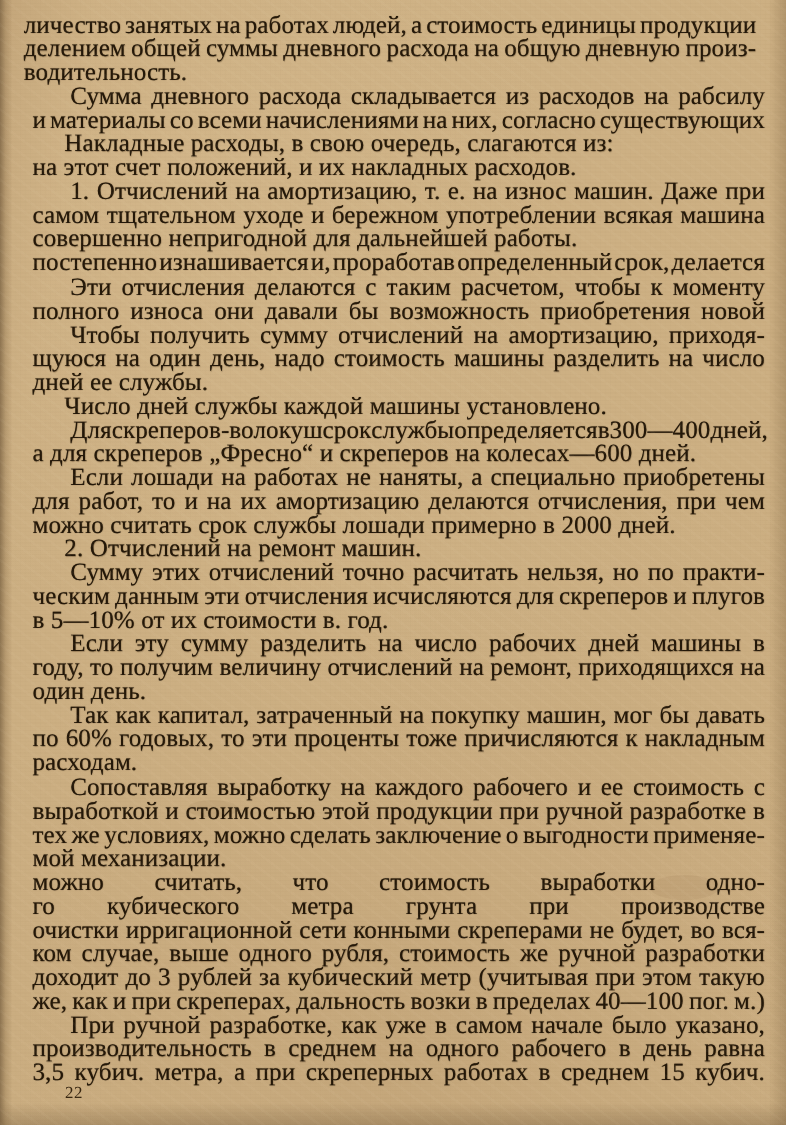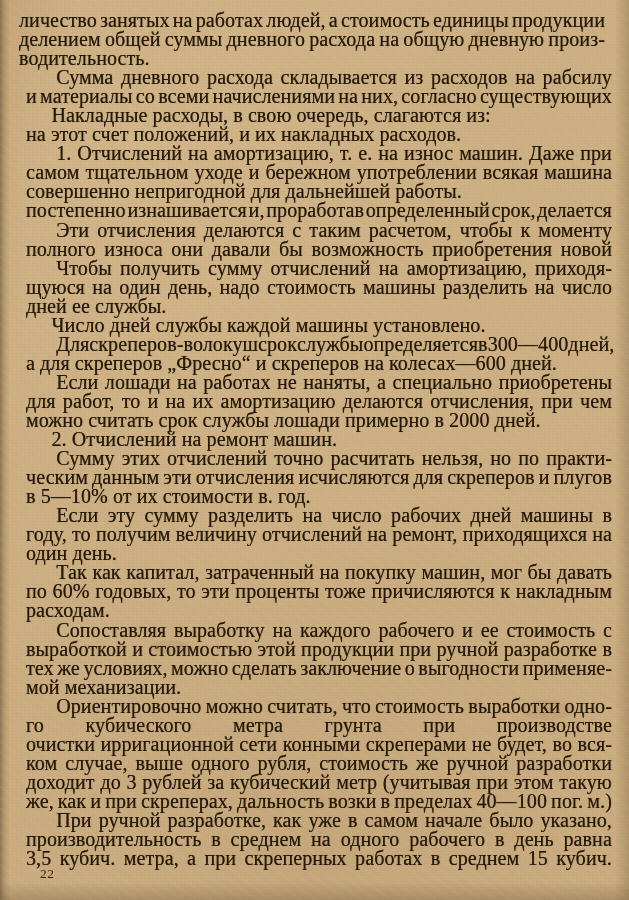--- a/index.html
+++ b/index.html
@@ -80,21 +80,21 @@
     justify-content: space-between;
     width: 586px;
   }
   .j > span { white-space: pre; }
   
   .clip-left {
     margin-left: -7px;
   }
   #folio {
     position: absolute;
-    left: 40px;
+    left: 52px;
     top: 866px;
     font-size: 13.5px;
     line-height: 15px;
     color: #35240f;
     letter-spacing: 0.5px;
     font-family: "Liberation Serif", "DejaVu Serif", serif;
   }
   
   .blotch { position: absolute; border-radius: 50%; pointer-events: none; }
 </style>
@@ -141,21 +141,21 @@
       <div class="ln j"><span>  Если</span><span>эту</span><span>сумму</span><span>разделить</span><span>на</span><span>число</span><span>рабочих</span><span>дней</span><span>машины</span><span>в</span></div>
       <div class="ln j"><span>году,</span><span>то</span><span>получим</span><span>величину</span><span>отчислений</span><span>на</span><span>ремонт,</span><span>приходящихся</span><span>на</span></div>
       <div class="ln">один день.</div>
       <div class="ln j"><span>  Так</span><span>как</span><span>капитал,</span><span>затраченный</span><span>на</span><span>покупку</span><span>машин,</span><span>мог</span><span>бы</span><span>давать</span></div>
       <div class="ln j"><span>по</span><span>60%</span><span>годовых,</span><span>то</span><span>эти</span><span>проценты</span><span>тоже</span><span>причисляются</span><span>к</span><span>накладным</span></div>
       <div class="ln">расходам.</div>
       <div class="ln j"><span>  Сопоставляя</span><span>выработку</span><span>на</span><span>каждого</span><span>рабочего</span><span>и</span><span>ее</span><span>стоимость</span><span>с</span></div>
       <div class="ln j"><span>выработкой</span><span>и</span><span>стоимостью</span><span>этой</span><span>продукции</span><span>при</span><span>ручной</span><span>разработке</span><span>в</span></div>
       <div class="ln j"><span>тех</span><span>же</span><span>условиях,</span><span>можно</span><span>сделать</span><span>заключение</span><span>о</span><span>выгодности</span><span>применяе-</span></div>
       <div class="ln">мой механизации.</div>
-      <div class="ln j"><span>  Ориентировочно</span><span>можно</span><span>считать,</span><span>что</span><span>стоимость</span><span>выработки</span><span>одно-</span></div>
+      <div class="ln j"><span>можно</span><span>считать,</span><span>что</span><span>стоимость</span><span>выработки</span><span>одно-</span></div>
       <div class="ln j"><span>го</span><span>кубического</span><span>метра</span><span>грунта</span><span>при</span><span>производстве</span></div>
       <div class="ln j"><span>очистки</span><span>ирригационной</span><span>сети</span><span>конными</span><span>скреперами</span><span>не</span><span>будет,</span><span>во</span><span>вся-</span></div>
       <div class="ln j"><span>ком</span><span>случае,</span><span>выше</span><span>одного</span><span>рубля,</span><span>стоимость</span><span>же</span><span>ручной</span><span>разработки</span></div>
       <div class="ln j"><span>доходит</span><span>до</span><span>3</span><span>рублей</span><span>за</span><span>кубический</span><span>метр</span><span>(учитывая</span><span>при</span><span>этом</span><span>такую</span></div>
       <div class="ln j"><span>же,</span><span>как</span><span>и</span><span>при</span><span>скреперах,</span><span>дальность</span><span>возки</span><span>в</span><span>пределах</span><span>40—100</span><span>пог.</span><span>м.)</span></div>
       <div class="ln j"><span>  При</span><span>ручной</span><span>разработке,</span><span>как</span><span>уже</span><span>в</span><span>самом</span><span>начале</span><span>было</span><span>указано,</span></div>
       <div class="ln j"><span>производительность</span><span>в</span><span>среднем</span><span>на</span><span>одного</span><span>рабочего</span><span>в</span><span>день</span><span>равна</span></div>
       <div class="ln j"><span>3,5</span><span>кубич.</span><span>метра,</span><span>а</span><span>при</span><span>скреперных</span><span>работах</span><span>в</span><span>среднем</span><span>15</span><span>кубич.</span></div>
     </div>
 

